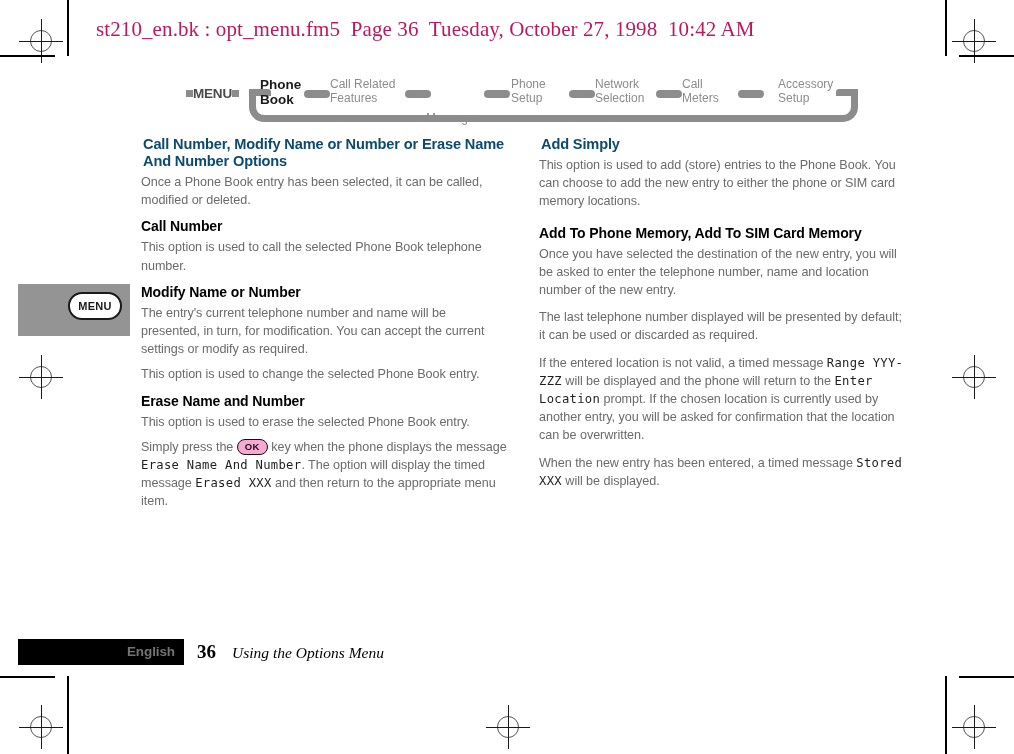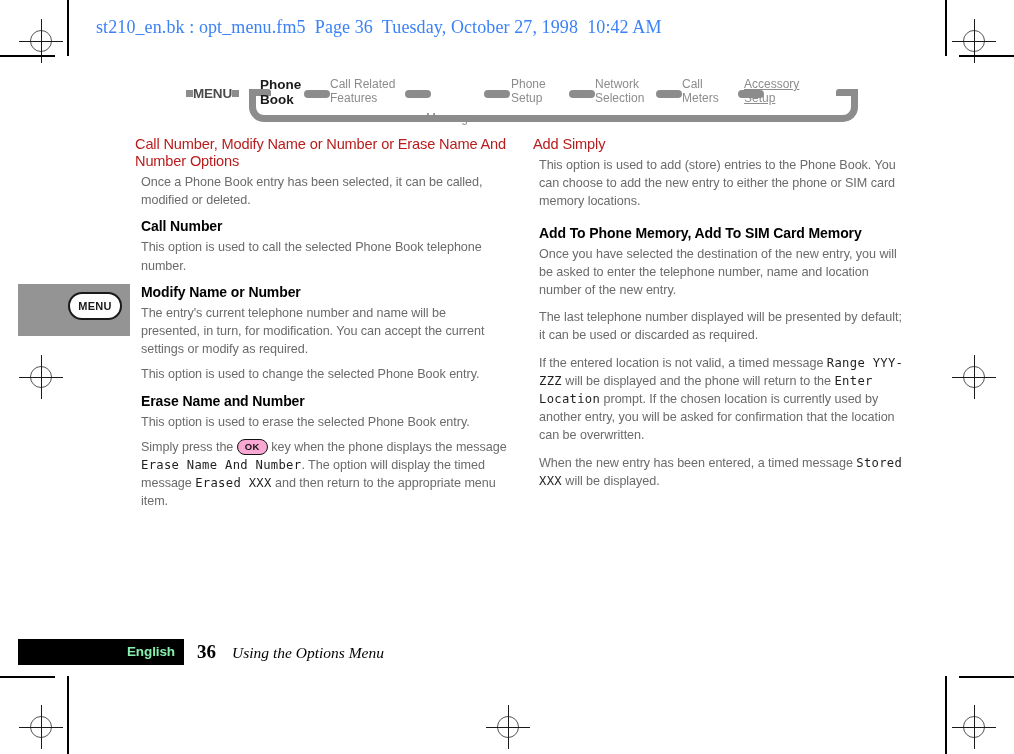--- a/index.html
+++ b/index.html
@@ -41,22 +41,22 @@
   .page-rule {
     position: absolute;
     background: #000;
   }
 
   
   .doc-header {
     position: absolute;
     left: 96px; top: 17px;
     font-family: "Liberation Serif", serif;
-    font-size: 18px;
-    color: #3b82f6;
+    font-size: 21px;
+    color: #be185d;
     letter-spacing: 0.1px;
     white-space: pre;
   }
 
   
   .nav-wrap {
     position: absolute;
     left: 186px; top: 76px;
     width: 672px; height: 50px;
   }
@@ -148,25 +148,25 @@
   
   .col {
     position: absolute;
     top: 136px;
     width: 372px;
   }
   .col-left  { left: 135px; }
   .col-right { left: 533px; }
 
   h2.sec-title {
-    margin: 0 0 3px 0;
+    margin: 0 0 3px 8px;
     font-size: 14.6px;
-    font-weight: normal;
+    font-weight: bold;
     line-height: 17px;
-    color: #b91c1c;
+    color: #0c4a6e;
     letter-spacing: -0.15px;
   }
   h3.sub-title {
     margin: 9px 0 3px 6px;
     font-size: 14px;
     font-weight: bold;
     line-height: 17px;
     color: #000;
     letter-spacing: -0.1px;
   }
@@ -207,21 +207,21 @@
   
   .footer-bar {
     position: absolute;
     left: 18px; top: 639px;
     width: 166px; height: 26px;
     background: #000;
   }
   .footer-lang {
     position: absolute;
     right: 9px; top: 5px;
-    color: #86efac;
+    color: #737373;
     font-size: 13.5px;
     font-weight: bold;
     letter-spacing: -0.1px;
   }
   .footer-pageno {
     position: absolute;
     left: 197px; top: 641px;
     font-family: "Liberation Serif", serif;
     font-size: 19px;
     font-weight: bold;
@@ -307,21 +307,21 @@
 Book</div>
   <div class="nav-item" style="left:144px; width:75px;">Call Related
 Features</div>
   <div class="nav-item" style="left:240px; width:60px; top:18px;margin-top:18px;">Messages</div>
   <div class="nav-item" style="left:325px; width:58px;">Phone
 Setup</div>
   <div class="nav-item" style="left:409px; width:62px;">Network
 Selection</div>
   <div class="nav-item" style="left:496px; width:56px;">Call
 Meters</div>
-  <div class="nav-item" style="left:558px; width:72px;text-decoration:underline;">Accessory
+  <div class="nav-item" style="left:592px; width:72px;">Accessory
 Setup</div>
 </div>
 
 <div class="menu-tab">
   <div class="menu-key">MENU</div>
 </div>
 
 <div class="col col-left">
   <h2 class="sec-title">Call Number, Modify Name or Number or Erase Name And Number Options</h2>
   <p class="body">Once a Phone Book entry has been selected, it can be called, modified or deleted.</p>

